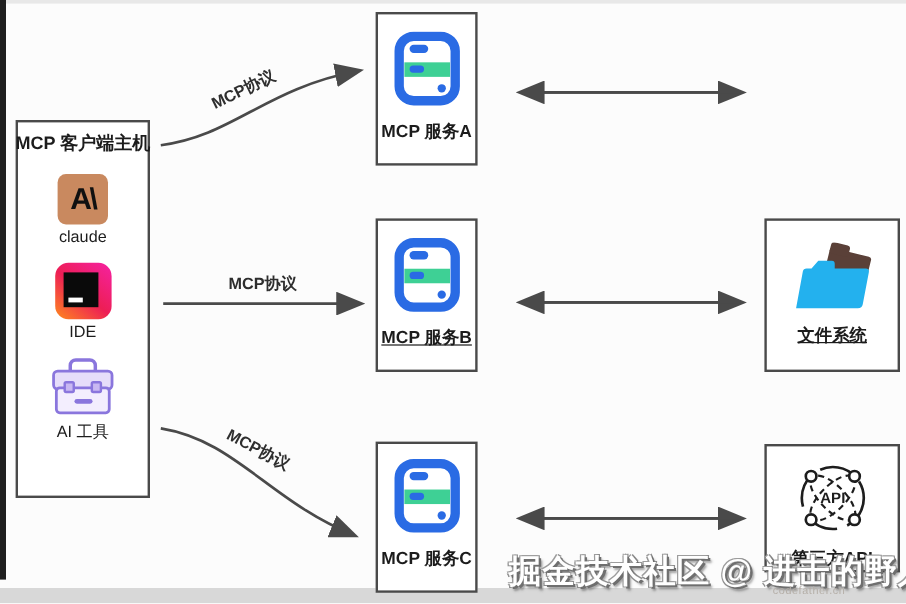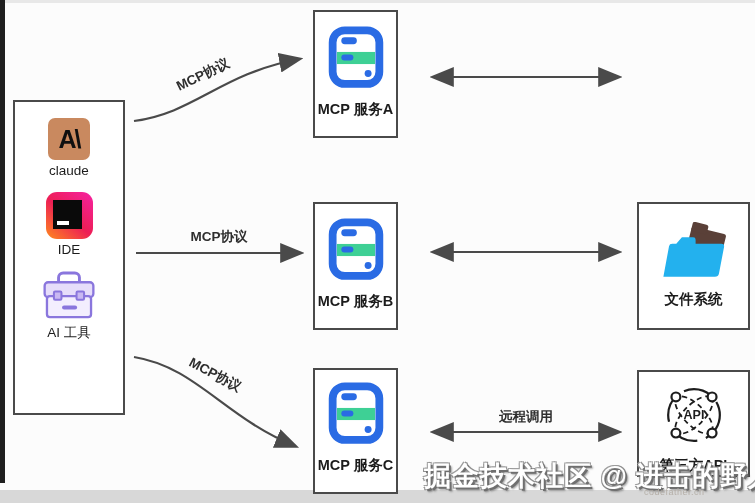--- a/index.html
+++ b/index.html
@@ -11,21 +11,21 @@
   }
   .edge-top{position:absolute;left:0;top:0;width:755px;height:3px;background:#e8e8e8;}
   .edge-left{position:absolute;left:0;top:0;width:5px;height:483px;background:#1f1f1f;}
   .edge-bottom{position:absolute;left:0;top:490px;width:755px;height:13px;background:#d8d8d8;}
 
   .box{position:absolute;background:#fff;border:2px solid #4a4a4a;box-sizing:border-box;
        display:flex;flex-direction:column;align-items:center;z-index:2;}
   .client-box{left:13px;top:100px;width:112px;height:315px;}
   .server-box{left:313px;width:85px;height:128px;}
   .res-box{left:637px;width:113px;height:128px;}
-  .row-a{top:10px;} .row-b{top:202px;}
+  .row-a{top:10px;} .row-b{top:182px;text-decoration:underline;}
   .server-box.row-c{top:368px;height:126px;text-align:center;}
   .res-box.row-c{top:370px;height:107px;}
 
   .client-title{margin-top:8px;font-size:15px;font-weight:bold;white-space:nowrap;}
   .item-label{font-size:13.5px;margin-top:3px;text-align:center;}
   .box-label{font-size:14.5px;font-weight:bold;margin-top:10px;white-space:nowrap;}
 
   .claude-icon{margin-top:16px;width:42px;height:42px;border-radius:7px;background:#c9895f;
     display:flex;align-items:center;justify-content:center;
     font-weight:900;font-size:25px;color:#101010;letter-spacing:-2px;}
@@ -68,20 +68,21 @@
     <path d="M134,357 C196,367 224,417 295,446" fill="none" stroke="#4a4a4a" stroke-width="2.2" marker-end="url(#ah)"></path>
     <path d="M434,77 L618,77" fill="none" stroke="#4a4a4a" stroke-width="2.2" marker-end="url(#ah)"></path>
     <path d="M618,77 L434,77" fill="none" stroke="#4a4a4a" stroke-width="2.2" marker-end="url(#ah)"></path>
     <path d="M434,252 L618,252" fill="none" stroke="#4a4a4a" stroke-width="2.2" marker-end="url(#ah)"></path>
     <path d="M618,252 L434,252" fill="none" stroke="#4a4a4a" stroke-width="2.2" marker-end="url(#ah)"></path>
     <path d="M434,432 L618,432" fill="none" stroke="#4a4a4a" stroke-width="2.2" marker-end="url(#ah)"></path>
     <path d="M618,432 L434,432" fill="none" stroke="#4a4a4a" stroke-width="2.2" marker-end="url(#ah)"></path>
   </svg>
 
   <div class="box client-box">
+    <div class="client-title">MCP 客户端主机</div>
 
     <div class="claude-icon">
       <span>A\</span>
     </div>
     <div class="item-label">claude</div>
 
     <div class="jb-icon">
       <div class="jb-black">
         <div class="jb-bar"></div>
       </div>
@@ -155,19 +156,18 @@
       <circle cx="17.5" cy="66.5" r="6" fill="#ffffff" stroke="#1d1d1d" stroke-width="3"></circle>
       <circle cx="66.5" cy="66.5" r="6" fill="#ffffff" stroke="#1d1d1d" stroke-width="3"></circle>
       <text x="42" y="48" text-anchor="middle" font-size="17" font-weight="bold" fill="#1d1d1d">API</text>
     </svg>
     <div class="box-label">第三方API</div>
   </div>
 
   <span class="edge-label lbl-a">MCP协议</span>
   <span class="edge-label lbl-b">MCP协议</span>
   <span class="edge-label lbl-c">MCP协议</span>
-  <span class="edge-label lbl-remote">远程调用</span>
 
   <div class="watermark">掘金技术社区 @ 进击的野人</div>
   <div class="watermark-small">codefather.cn</div>
 
   <div class="edge-bottom"></div>
 </div>
 
 </body></html>

